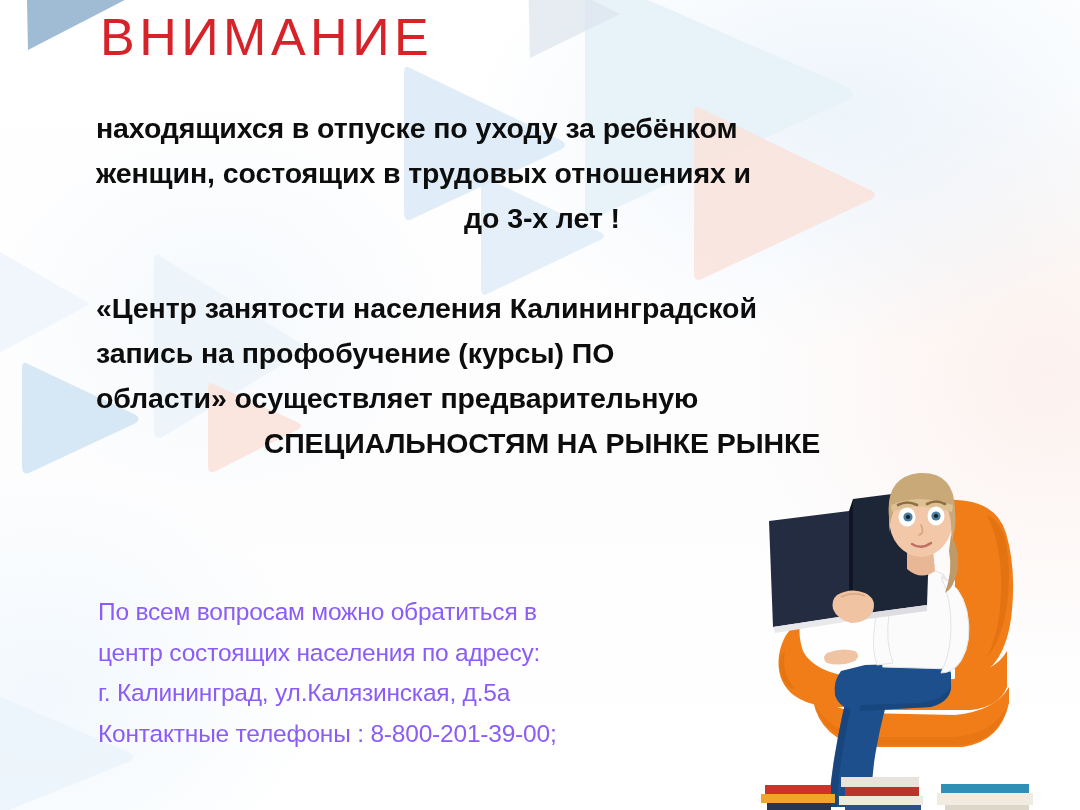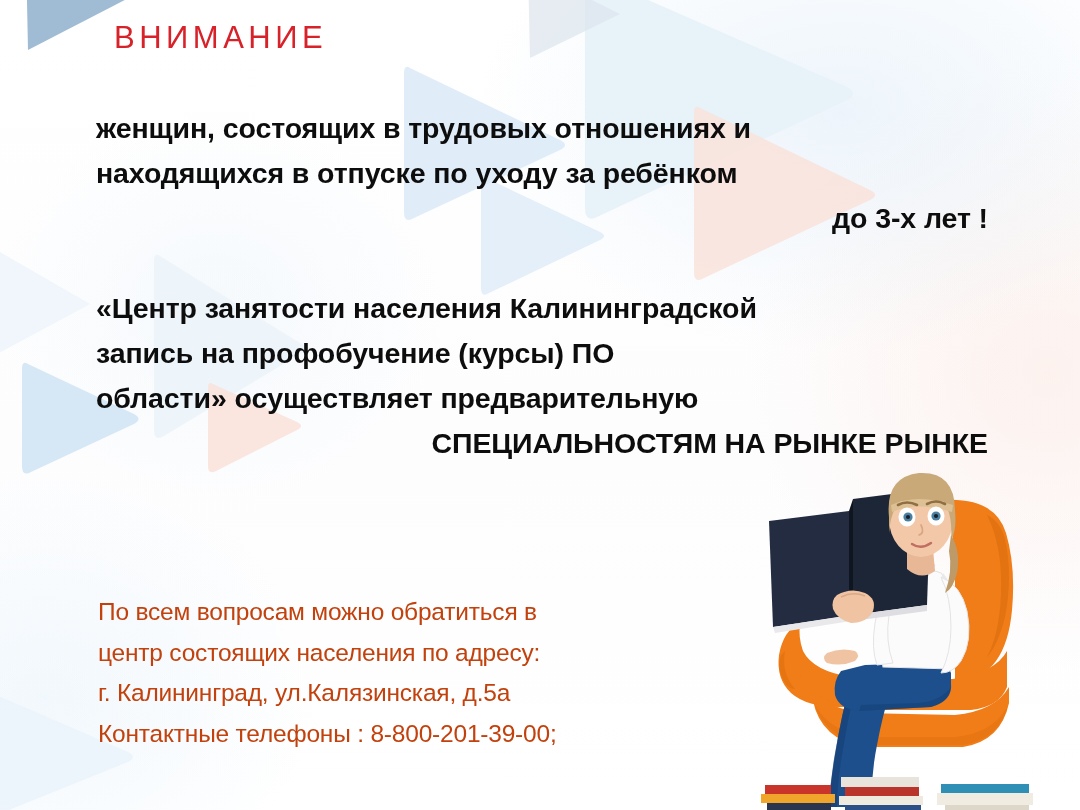--- a/index.html
+++ b/index.html
@@ -38,56 +38,55 @@
 
   
   .content {
     position: absolute;
     inset: 0;
   }
 
   .attention {
     position: absolute;
     left: 100px;
-    top: 20px;
-    font-size: 31px;
+    top: 8px;
+    font-size: 52px;
     font-weight: 300;
     letter-spacing: 4.5px;
     color: #d8222a;
     white-space: nowrap;
     line-height: 1.15;
-    margin-left: 14px;
   }
 
   .para-bold {
     position: absolute;
     left: 96px;
     width: 892px;
     font-weight: bold;
     color: #0d0d0d;
     text-align: justify;
     text-justify: inter-word;
     font-size: 28.5px;
     line-height: 45px;
     letter-spacing: -0.1px;
   }
   .para-bold.p1 { top: 106px; }
   .para-bold.p2 { top: 286px; }
   .para-bold > span { display: block; }
-  .para-bold .last { text-align: right; }
+  .para-bold .last { text-align: center; }
 
   .contact {
     position: absolute;
     left: 98px;
     top: 592px;
     width: 700px;
     font-size: 24.5px;
     line-height: 40.5px;
     font-weight: 400;
-    color: #c2410c;
+    color: #8b5cf6;
     letter-spacing: -0.2px;
   }
   .contact-line { display: block; white-space: nowrap; }
 
   
   .illustration {
     position: absolute;
     left: 755px;
     top: 455px;
     width: 325px;
@@ -167,22 +166,22 @@
     <svg class="tri-shape" width="170" height="150" viewBox="0 0 170 150" aria-hidden="true">
       <path d="M10 8 Q4 4 4 13 L4 134 Q4 146 14 140 L158 82 Q168 77 158 72 Z" fill="#eaf3fb" opacity="0.75"></path>
     </svg>
   </div>
 
   <div class="content">
 
     <div class="attention">ВНИМАНИЕ</div>
 
     <div class="para-bold p1">
+      <span>находящихся в отпуске по уходу за ребёнком</span>
       <span>женщин, состоящих в трудовых отношениях и</span>
-      <span>находящихся в отпуске по уходу за ребёнком</span>
       <span class="last">до 3-х лет !</span>
     </div>
 
     <div class="para-bold p2">
       <span>«Центр занятости населения Калининградской</span>
       <span>запись на профобучение (курсы) ПО</span>
       <span>области» осуществляет предварительную</span>
       <span class="last">СПЕЦИАЛЬНОСТЯМ НА РЫНКЕ РЫНКЕ</span>
     </div>
 

